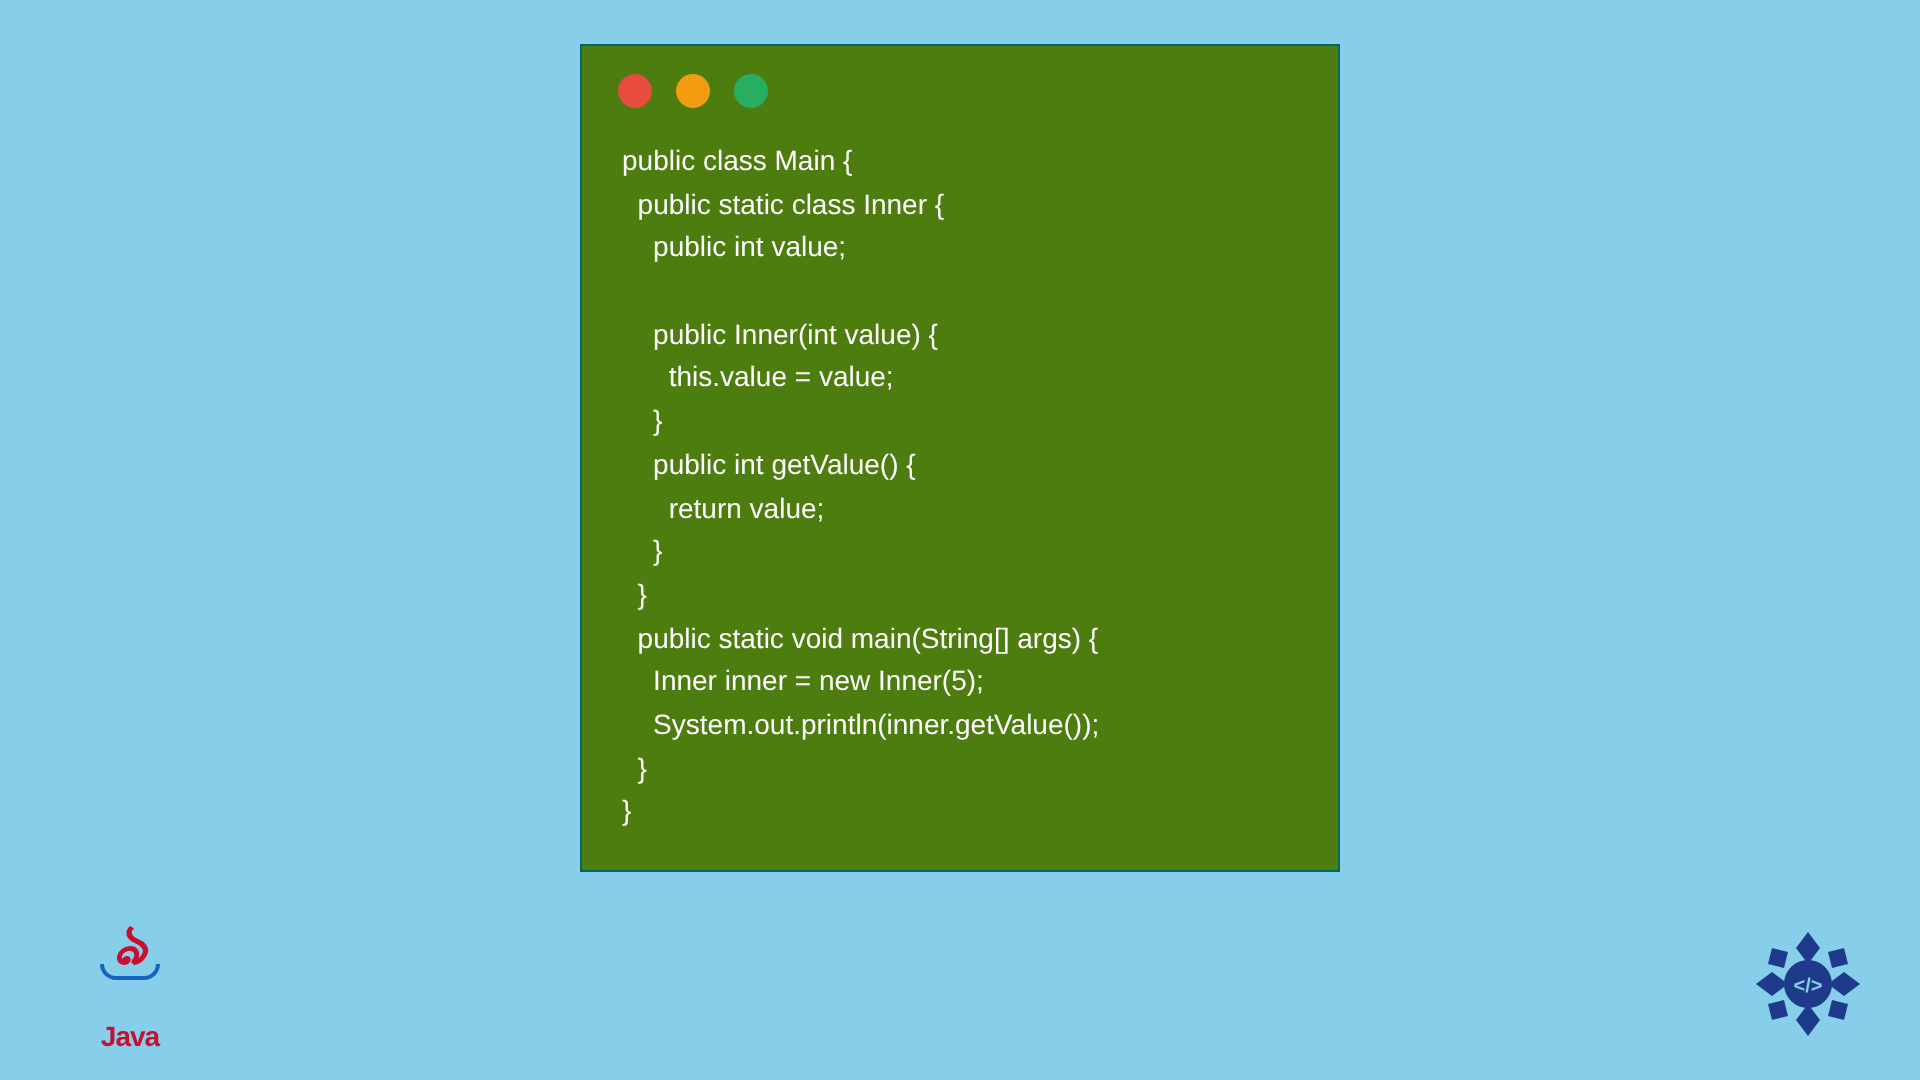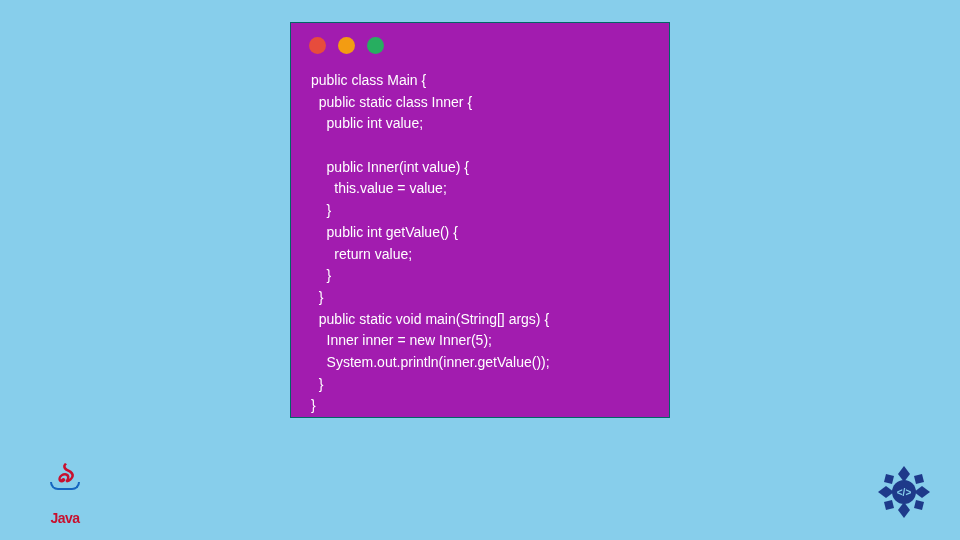--- a/index.html
+++ b/index.html
@@ -9,22 +9,23 @@
       background: #87ceeb;
       font-family: Arial, sans-serif;
       position: relative;
       overflow: hidden;
     }
     .code-window {
       position: absolute;
       left: 290px;
       top: 22px;
       width: 380px;
-      background: #a21caf;
+      background: #4d7c0f;
       border: 1px solid #006666;
+      padding-bottom: 18px;
     }
     .window-controls {
       display: flex;
       gap: 12px;
       padding: 14px 16px 10px 18px;
     }
     .dot {
       width: 17px;
       height: 17px;
       border-radius: 50%;

